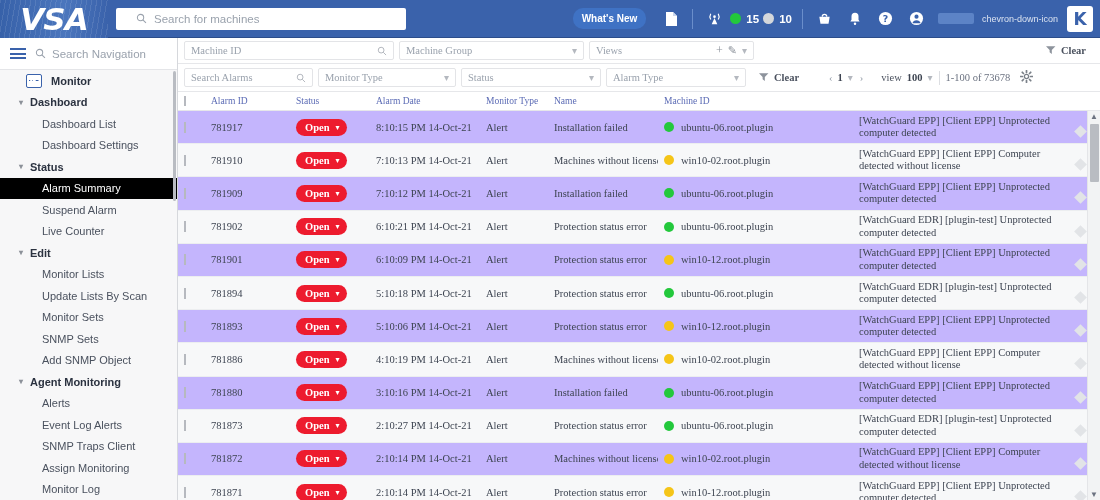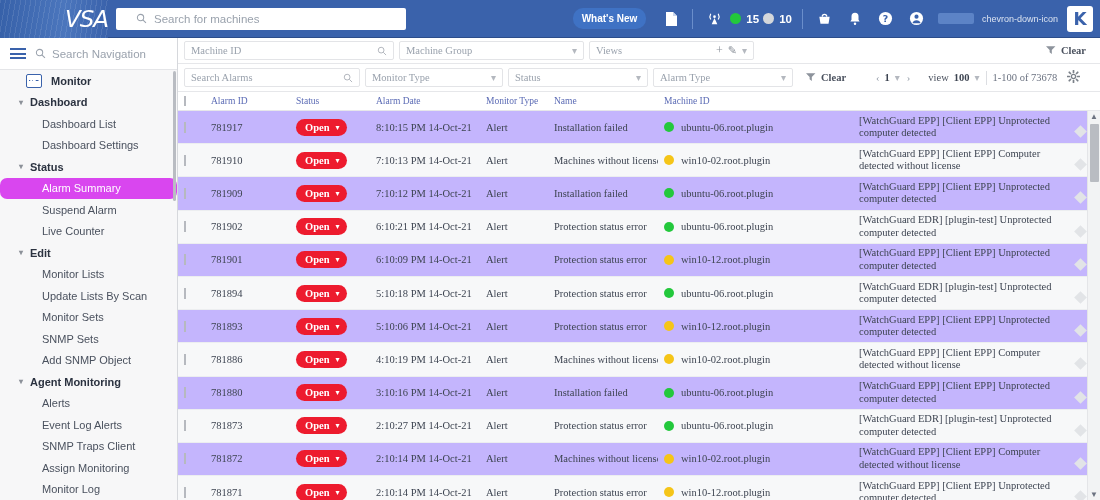--- a/index.html
+++ b/index.html
@@ -19,24 +19,24 @@
     border-bottom: 1px solid #2c4d8a;
   }
   .topbar-stripes {
     position: absolute; left: 0; top: 0; width: 108px; height: 38px;
     background:
       repeating-linear-gradient(100deg, rgba(255,255,255,.10) 0 1px, rgba(255,255,255,0) 1px 5px),
       linear-gradient(90deg, #3761a9 0%, #4b76bd 60%, #3a62ab 100%);
   }
   .logo {
     position: relative; z-index: 2;
-    width: 108px; text-align: right;
+    width: 108px; text-align: center;
     font-family: "DejaVu Sans", sans-serif;
-    font-weight: normal; font-style: italic;
-    font-size: 23px; color: #fff;
+    font-weight: bold; font-style: italic;
+    font-size: 31px; color: #fff;
     letter-spacing: -1px;
   }
   .machine-search {
     position: relative; z-index: 2;
     width: 290px; height: 22px; margin-left: 8px;
     background: #fff; border-radius: 2px;
     display: flex; align-items: center; padding: 0 20px;
   }
   .machine-search .ph { font-size: 11.5px; color: #9aa2ad; margin-left: 7px; }
   .topbar-right {
@@ -81,21 +81,21 @@
   .burger span { display: block; width: 16px; height: 2px; background: #3a62ab; }
   .nav-search .ph { font-size: 11.5px; color: #9aa2ad; margin-left: 6px; }
   .nav-list { flex: 1; overflow: hidden; background: #f7f7f8; }
   .nav-item {
     height: 21.5px; display: flex; align-items: center;
     font-size: 11px; color: #3d4451; white-space: nowrap;
   }
   .nav-item.lvl0 { font-weight: bold; padding-left: 10px; color:#2b3240; }
   .nav-item.lvl1 { font-weight: bold; padding-left: 14px; color:#2b3240; }
   .nav-item.lvl2 { padding-left: 42px; color:#4a515e; }
-  .nav-item.sel { background: #d946ef; color: #fff; border-radius: 7px; }
+  .nav-item.sel { background: #000000; color: #fff; }
   .nav-item.sel .lbl { color: #fff; }
   .nav-caret {
     width: 14px; font-size: 8px; color: #8c9199; flex: 0 0 14px;
     text-align: center; margin-right: 2px;
   }
   .mon-icon {
     width: 16px; height: 14px; border: 1.6px solid #3a62ab; border-radius: 2px;
     margin-right: 9px; flex: 0 0 16px; position: relative; background:#fff;
   }
   .mon-icon::after{
@@ -362,21 +362,21 @@
       <div style="flex:1"></div>
       <div class="clear-btn">
         <svg width="11" height="9" viewBox="0 0 14 11">
           <path d="M0 0h12L7.4 5v5L4.6 7.7V5z" fill="#8d939c"></path>
         </svg>
         <span>Clear</span>
       </div>
     </div>
 
     <div class="filterbar fb2">
-      <div class="fld" style="width:176px">
+      <div class="fld" style="width:129px">
         <span class="lbl">Search Alarms</span>
         <span class="spacer"></span>
         <svg width="10" height="10" viewBox="0 0 16 16">
           <circle cx="6.6" cy="6.6" r="4.6" fill="none" stroke="#b4b8bf" stroke-width="1.6"></circle>
           <line x1="10" y1="10" x2="14.5" y2="14.5" stroke="#b4b8bf" stroke-width="1.6"></line>
         </svg>
       </div>
       <div class="fld" style="width:138px">
         <span class="lbl">Monitor Type</span>
         <span class="spacer"></span>

